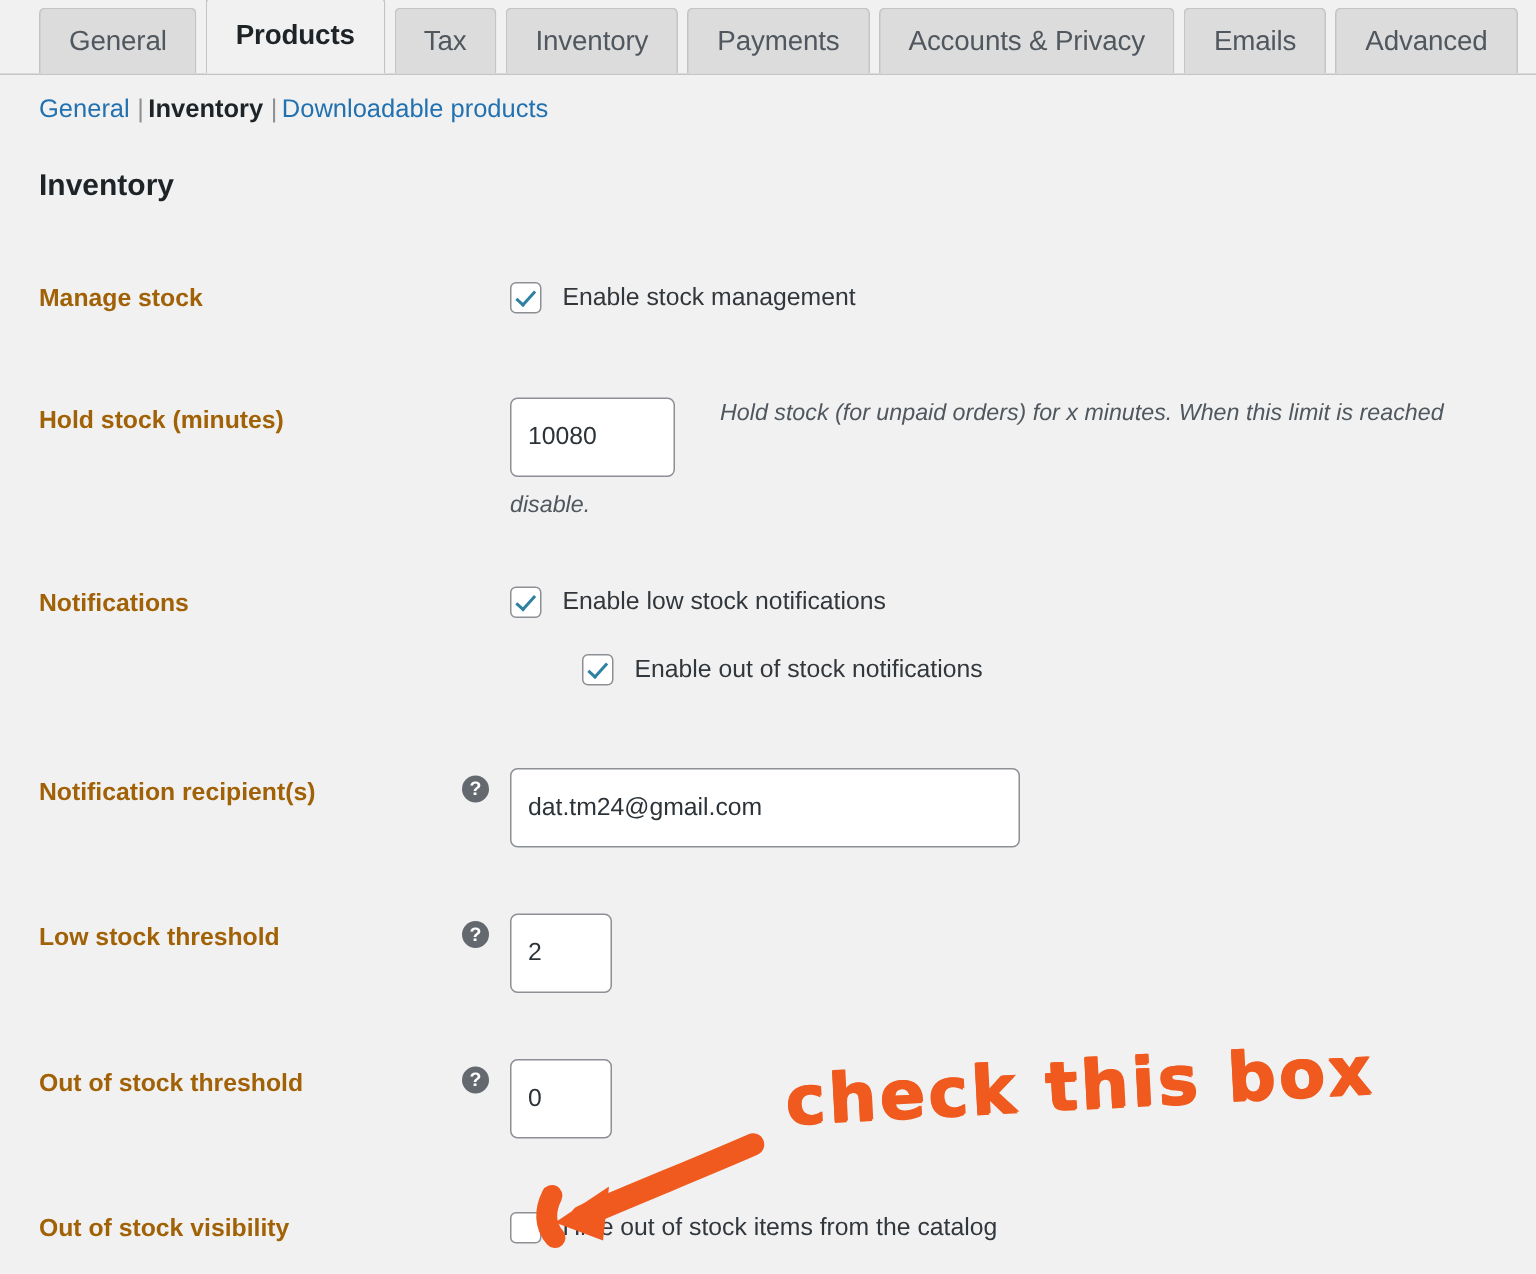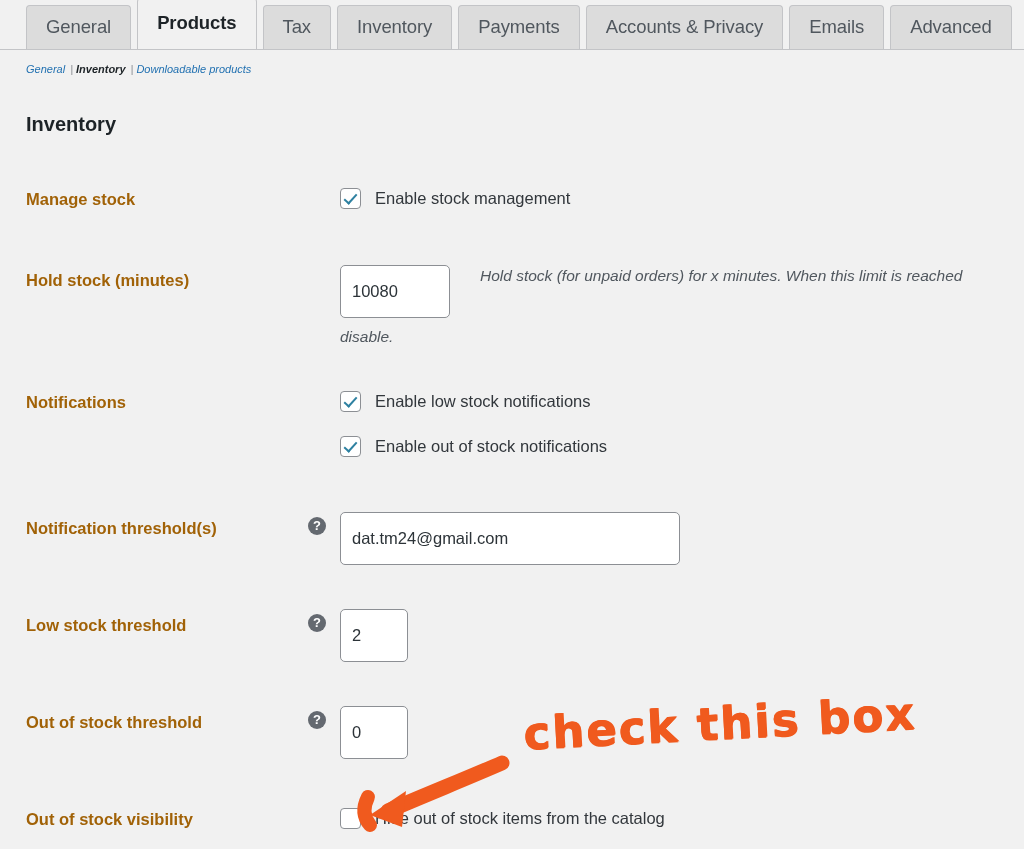--- a/index.html
+++ b/index.html
@@ -51,23 +51,22 @@
     line-height: 48px;
     border-color: #c3c4c7;
     position: relative;
     z-index: 3;
   }
 
   
   .subnav {
     position: absolute;
     top: 63px; left: 26px;
-    font-size: 11px;
-    white-space: nowrap;
-    font-style: italic;
+    font-size: 17px;
+    white-space: nowrap;
   }
   .subnav a {
     color: #2271b1;
     text-decoration: none;
     cursor: pointer;
   }
   .subnav .current {
     color: #1d2327;
     font-weight: bold;
   }
@@ -231,29 +230,29 @@
   <div class="desc" style="left:340px; top:57px;">disable.</div>
 </div>
 
 <div class="row" style="top:393px;">
   <div class="row-label">Notifications</div>
   <div class="field-area" style="top:-2px;">
     <div class="cb-line">
       <span class="checkbox checked"></span>
       <span class="cb-label">Enable low stock notifications</span>
     </div>
-    <div class="cb-line" style="margin-top:24px;">
+    <div class="cb-line" style="margin-top:24px;margin-left:48px;">
       <span class="checkbox checked"></span>
       <span class="cb-label">Enable out of stock notifications</span>
     </div>
   </div>
 </div>
 
 <div class="row" style="top:519px;">
-  <div class="row-label">Notification threshold(s)</div>
+  <div class="row-label">Notification recipient(s)</div>
   <div class="help-icon" style="left:308px; top:-2px;">?</div>
   <input class="input input-email" style="position: absolute; left: 340px; top: -7px;" value="dat.tm24@gmail.com">
 </div>
 
 <div class="row" style="top:616px;">
   <div class="row-label">Low stock threshold</div>
   <div class="help-icon" style="left:308px; top:-2px;">?</div>
   <input class="input input-num" style="position: absolute; left: 340px; top: -7px;" value="2">
 </div>
 

